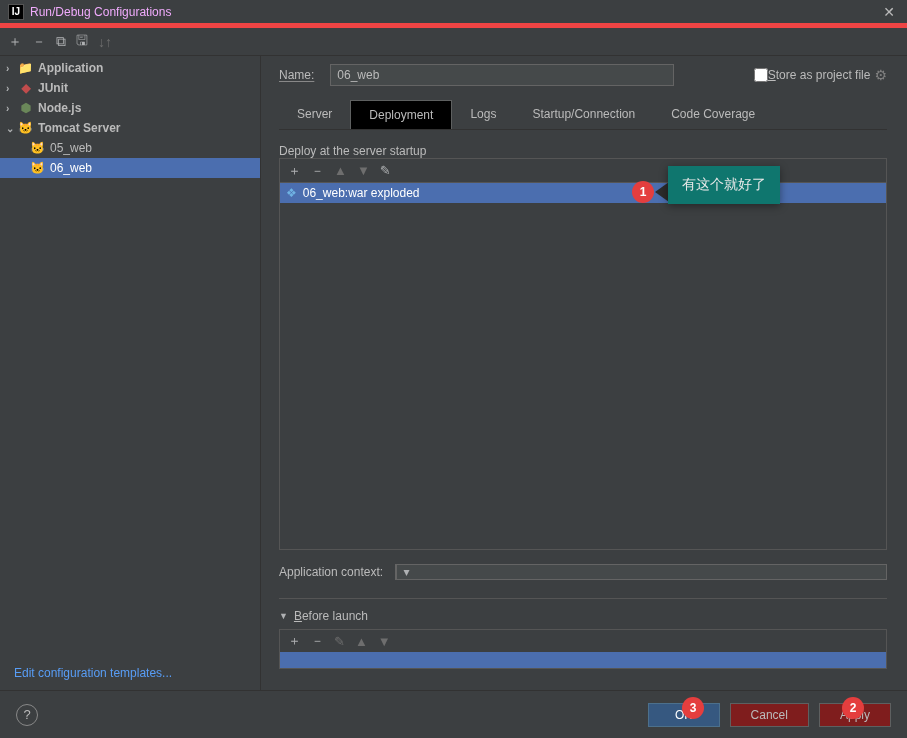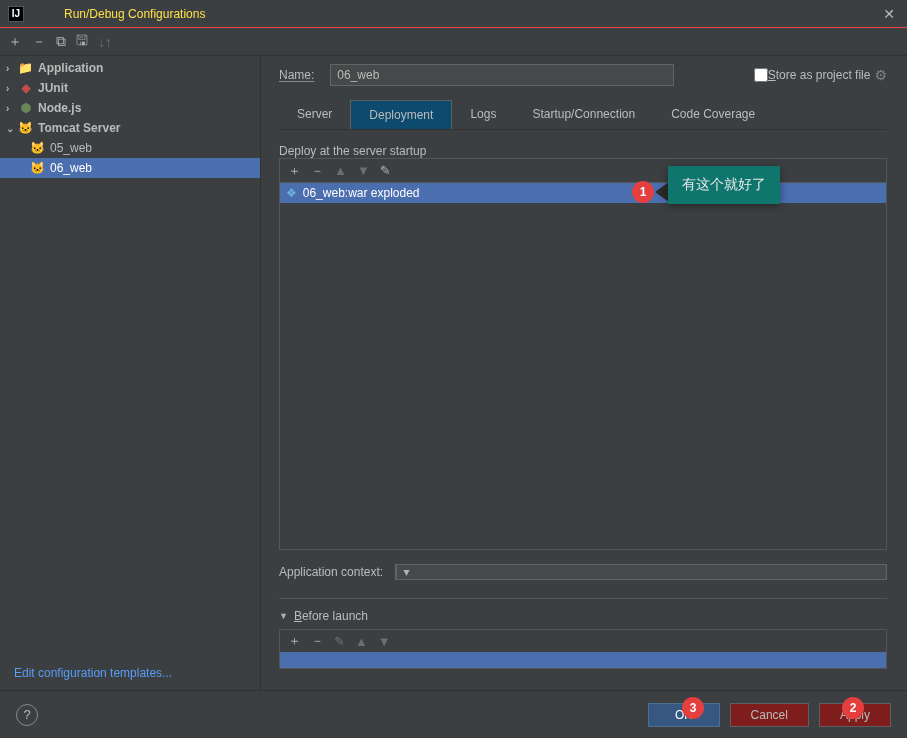--- a/index.html
+++ b/index.html
@@ -13,35 +13,35 @@
       overflow: hidden;
       position: relative;
     }
 
     .title-bar {
       height: 28px;
       background: #3c3f41;
       display: flex;
       align-items: center;
       padding: 0 8px;
-      border-bottom: 1px solid #ef4444;
+      border-bottom: 5px solid #ef4444;
     }
     .title-bar .app-icon {
       width: 16px; height: 16px;
       background: #000;
       color: #fff;
       font-weight: bold;
       font-size: 10px;
       display: flex;
       align-items: center;
       justify-content: center;
       margin-right: 6px;
       border: 1px solid #555;
     }
-    .title-bar .title { flex: 1; color: #fde047; margin-left: 34px; }
+    .title-bar .title { flex: 1; color: #f0abfc; }
     .title-bar .close { color: #bbbbbb; font-size: 14px; cursor: pointer; padding: 0 4px; }
 
     .toolbar {
       height: 28px;
       display: flex;
       align-items: center;
       padding: 0 8px;
       gap: 10px;
       border-bottom: 1px solid #323232;
       background: #3c3f41;
@@ -150,21 +150,21 @@
       border-bottom: 1px solid #323232;
       gap: 0;
       margin-bottom: 10px;
     }
     .tab {
       padding: 7px 18px;
       color: #bbbbbb;
       cursor: pointer;
     }
     .tab.active {
-      background: #0c4a6e;
+      background: #000000;
       border-top: 1px solid #5e6060;
       border-left: 1px solid #5e6060;
       border-right: 1px solid #5e6060;
     }
 
     .section-label { color: #bbbbbb; margin-bottom: 0; margin-top: 4px; }
 
     .deploy-box {
       border: 1px solid #555555;
       background: #3c3f41;

